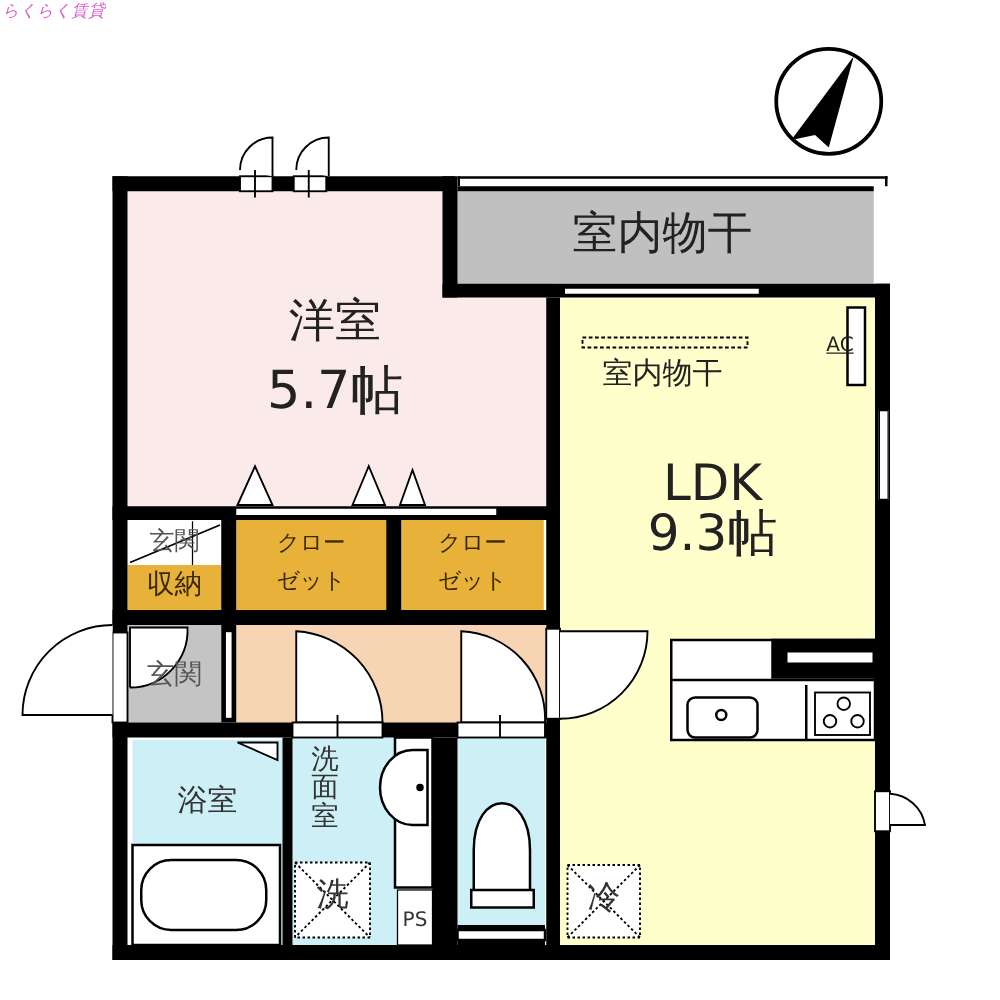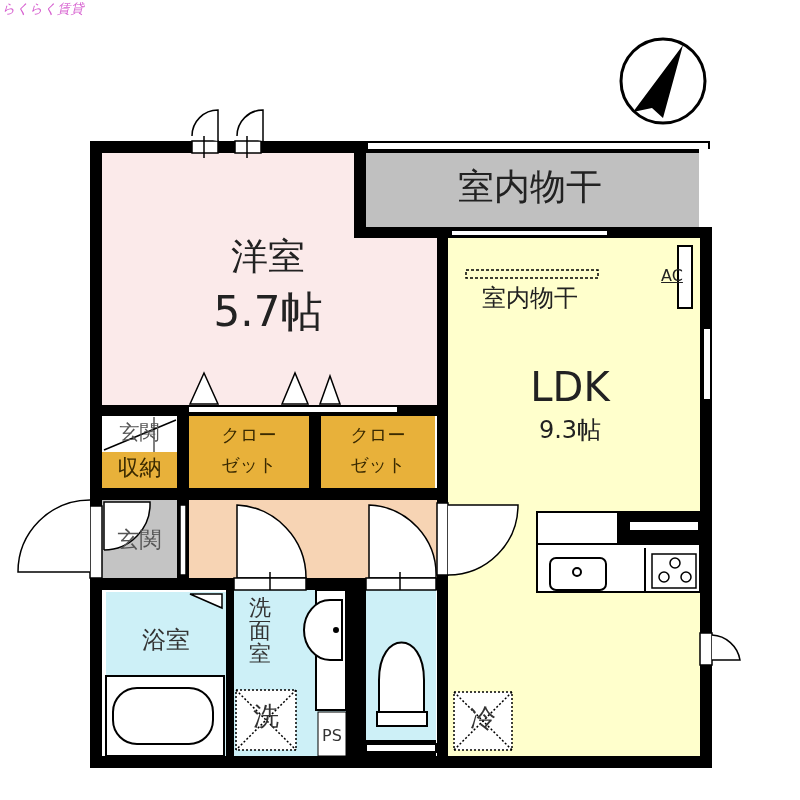--- a/index.html
+++ b/index.html
@@ -153,21 +153,21 @@
     <path d="M379 720 L379 680 C379 630 424 630 424 680 L424 720 Z"></path>
     <rect x="377" y="712" width="50" height="14"></rect>
     <rect x="366" y="744" width="70" height="8"></rect>
   </g>
 </svg>
 
 <div class="lbl" style="left:208px;top:238px;width:120px;font-size:37px;">洋室</div>
 <div class="lbl" style="left:200px;top:290px;width:136px;font-size:42px;text-align:center;">5.7帖</div>
 <div class="lbl" style="left:420px;top:168px;width:220px;font-size:36px;">室内物干</div>
 <div class="lbl" style="left:510px;top:366px;width:120px;font-size:40px;">LDK</div>
-<div class="lbl" style="left:500px;top:418px;width:140px;font-size:24px;">9.3帖</div>
+<div class="lbl" style="left:500px;top:406px;width:140px;font-size:40px;">9.3帖</div>
 <div class="lbl" style="left:470px;top:286px;width:120px;font-size:24px;">室内物干</div>
 <div class="lbl" style="left:655px;top:268px;width:34px;font-size:16px;text-decoration:underline;">AC</div>
 <div class="lbl" style="left:189px;top:426px;width:120px;font-size:18px;color:#3a2a00;">クロー</div>
 <div class="lbl" style="left:189px;top:456px;width:120px;font-size:18px;color:#3a2a00;">ゼット</div>
 <div class="lbl" style="left:321px;top:426px;width:114px;font-size:18px;color:#3a2a00;">クロー</div>
 <div class="lbl" style="left:321px;top:456px;width:114px;font-size:18px;color:#3a2a00;">ゼット</div>
 <div class="lbl" style="left:102px;top:422px;width:75px;font-size:20px;color:#555;">玄関</div>
 <div class="lbl" style="left:102px;top:456px;width:75px;font-size:22px;color:#3a2a00;">収納</div>
 <div class="lbl" style="left:102px;top:528px;width:75px;font-size:22px;color:#555;">玄関</div>
 <div class="lbl" style="left:106px;top:628px;width:120px;font-size:24px;color:#333;">浴室</div>

